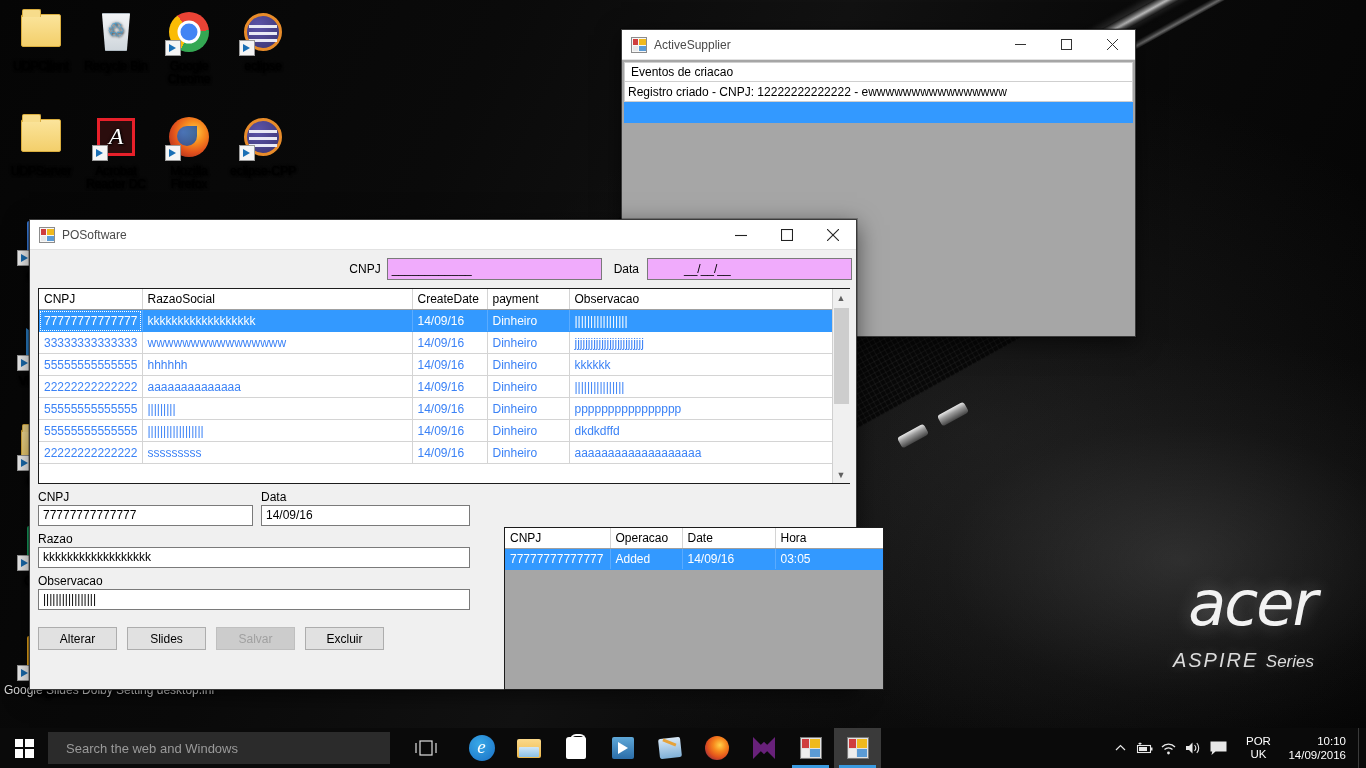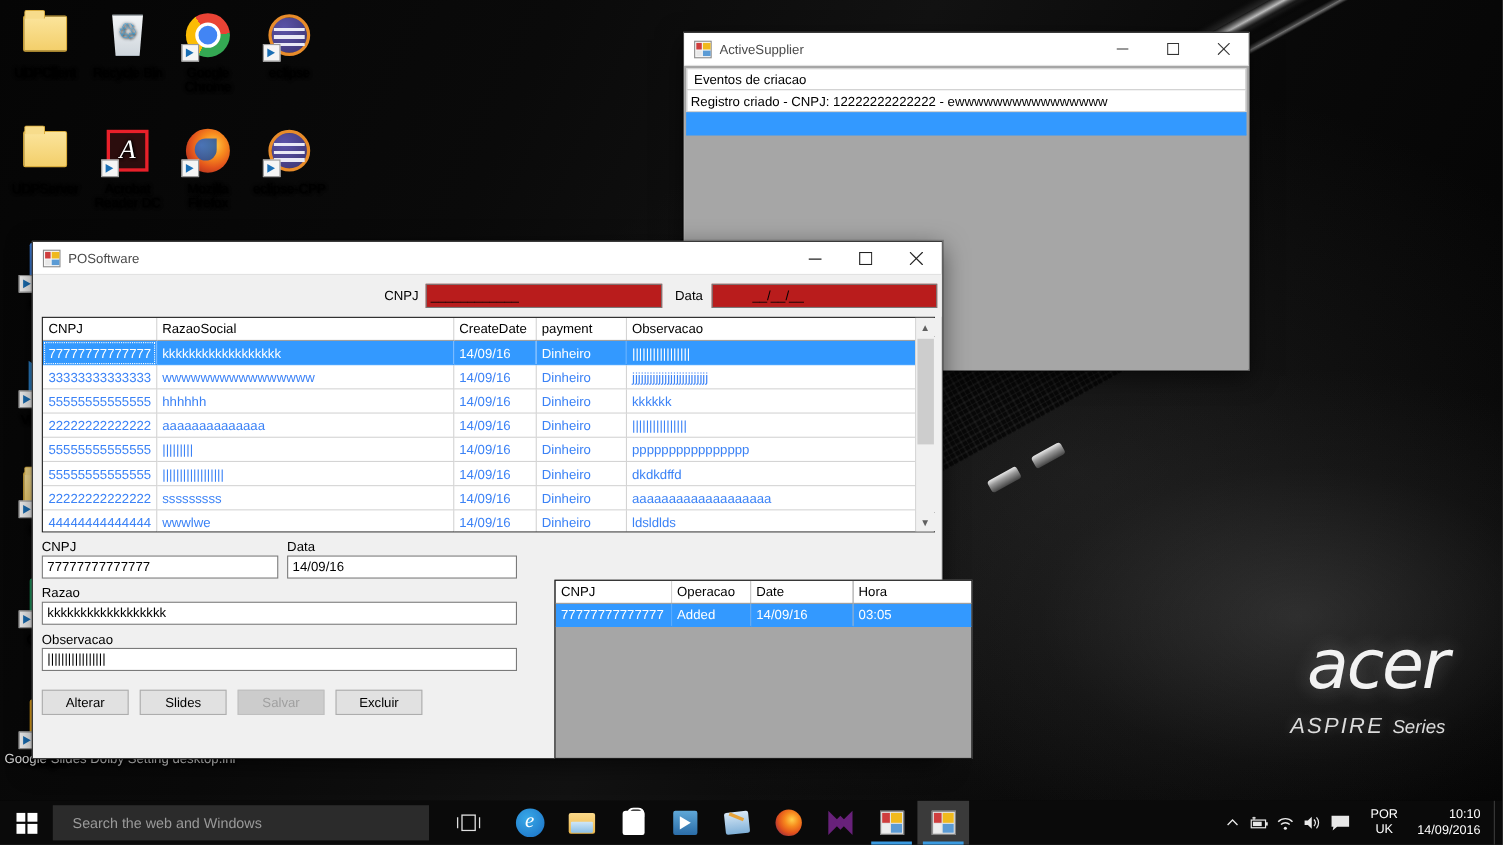--- a/index.html
+++ b/index.html
@@ -260,21 +260,21 @@
   #po-body { position: absolute; left: 0; top: 30px; right: 0; bottom: 0; background: #f0f0f0; }
 
   .po-topbar {
     position: absolute; left: 0; top: 0; right: 0; height: 38px;
     background: #f0f0f0;
     display: flex; align-items: center; justify-content: flex-end;
     padding-right: 4px;
   }
   .fld-label { font-size: 12px; color: #000; margin-right: 6px; }
   .txtbox {
-    background: #b91c1c; border: 1px solid #7a7a7a;
+    background: #f0abfc; border: 1px solid #7a7a7a;
     font-size: 12px; color: #000; padding: 2px 4px;
     height: 22px; line-height: 16px; overflow: hidden; white-space: nowrap;
   }
   #topCnpj { width: 215px; letter-spacing: 0px; }
   #topData { width: 205px; margin-left: 2px; padding-left: 36px; }
 
   
   .grid-wrap {
     position: absolute; left: 8px; top: 38px; width: 812px; height: 196px;
     border: 1px solid #1c1c1c; background: #fff; display: flex;
@@ -722,27 +722,20 @@
                 <td>Dinheiro</td>
                 <td>dkdkdffd</td>
               </tr>
               <tr>
                 <td>22222222222222</td>
                 <td>sssssssss</td>
                 <td>14/09/16</td>
                 <td>Dinheiro</td>
                 <td>aaaaaaaaaaaaaaaaaaa</td>
               </tr>
-              <tr>
-                <td>44444444444444</td>
-                <td>wwwlwe</td>
-                <td>14/09/16</td>
-                <td>Dinheiro</td>
-                <td>ldsldlds</td>
-              </tr>
             </tbody>
           </table>
         </div>
         <div class="vscroll">
           <div class="vs-arrow">▲</div>
           <div class="vs-track">
             <div class="vs-thumb"></div>
           </div>
           <div class="vs-arrow">▼</div>
         </div>

